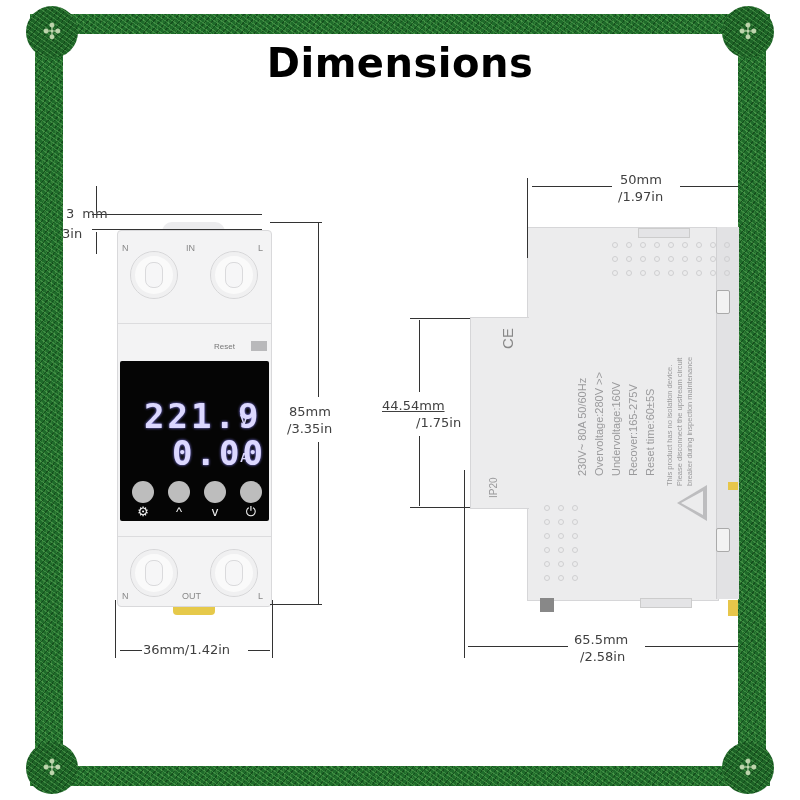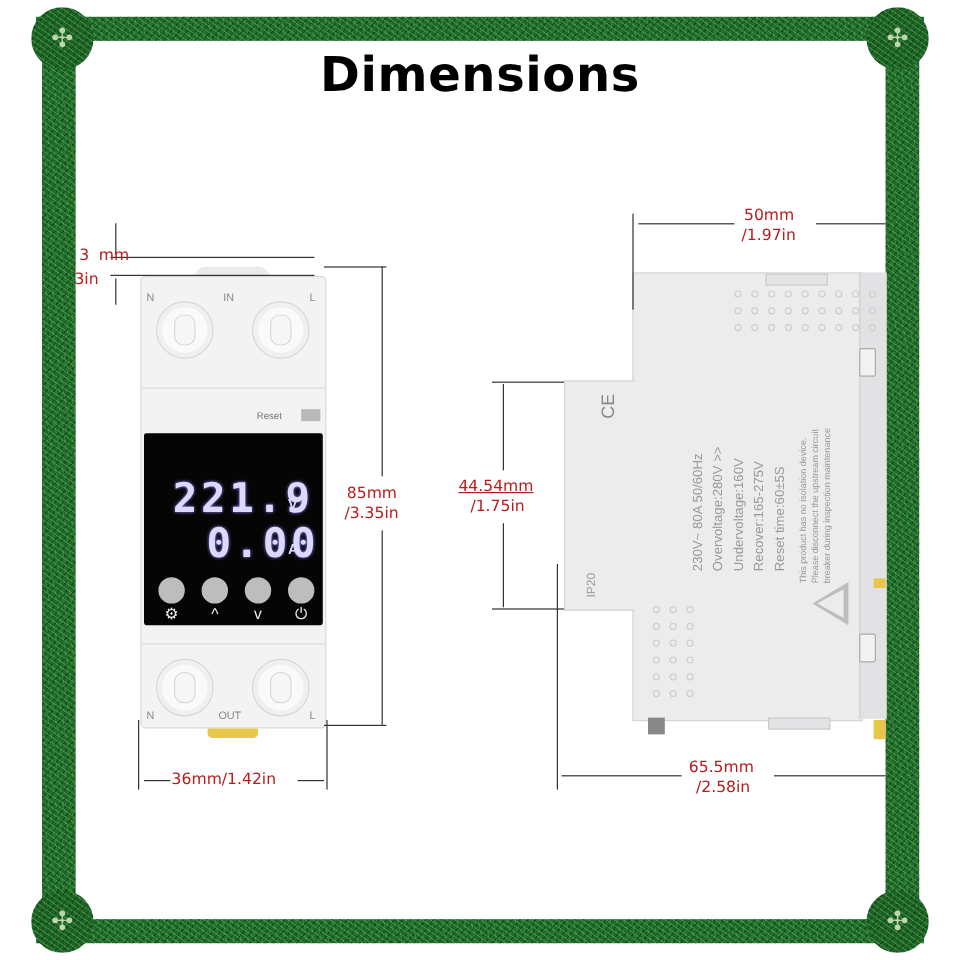--- a/index.html
+++ b/index.html
@@ -18,21 +18,21 @@
     background-image:
       repeating-linear-gradient(35deg, rgba(120,200,110,0.35) 0 1px, transparent 1px 4px),
       repeating-linear-gradient(-50deg, rgba(10,50,15,0.5) 0 1px, transparent 1px 5px);
     display:flex; align-items:center; justify-content:center; }
   .corner .flower { color:#d9e8c4; font-size:22px; line-height:1; opacity:0.85; }
   .c-tl { left:26px; top:6px; } .c-tr { left:722px; top:6px; }
   .c-bl { left:26px; top:742px; } .c-br { left:722px; top:742px; }
 
   .title { position:absolute; left:0; top:40px; width:800px; text-align:center; font-family:"DejaVu Sans", sans-serif; font-weight:bold; font-size:40px; letter-spacing:0.5px; color:#000; }
 
-  .dim { position:absolute; font-family:"DejaVu Sans", sans-serif; font-size:13px; color:#b91c1c; line-height:16px; }
+  .dim { position:absolute; font-family:"DejaVu Sans", sans-serif; font-size:13px; color:#404040; line-height:16px; }
   .line { position:absolute; background:#333; }
 
   
   .front { position:absolute; left:117px; top:222px; width:153px; height:390px; }
   .f-body { position:absolute; left:0; top:8px; width:153px; height:375px; background:#f3f3f4; border:1px solid #d9d9db; border-radius:4px; }
   .f-toptab { position:absolute; left:45px; top:0; width:63px; height:14px; background:#ececee; border-radius:10px 10px 0 0; }
   .f-term-label { position:absolute; font-size:9px; color:#888; }
   .terminal { position:absolute; width:46px; height:46px; border-radius:50%; background:#fafafa; border:1px solid #d6d6d8; box-shadow: inset 0 0 0 4px #f0f0f1; }
   .terminal::after { content:""; position:absolute; left:14px; top:10px; width:16px; height:24px; border-radius:8px; border:1px solid #dadadc; background:#f6f6f7; }
   .f-band { position:absolute; left:0; width:153px; height:1px; background:#dcdcde; }
@@ -227,19 +227,19 @@
 <div class="line" style="left:532px;top:186px;width:80px;height:1px;"></div>
 <div class="line" style="left:680px;top:186px;width:58px;height:1px;"></div>
 <div class="dim" style="left:620px;top:172px;">50mm</div>
 <div class="dim" style="left:618px;top:189px;">/1.97in</div>
 
 <div class="line" style="left:410px;top:318px;width:60px;height:1px;"></div>
 <div class="line" style="left:410px;top:507px;width:60px;height:1px;"></div>
 <div class="line" style="left:419px;top:320px;width:1px;height:72px;"></div>
 <div class="line" style="left:419px;top:436px;width:1px;height:70px;"></div>
 <div class="dim" style="left:382px;top:398px;text-decoration:underline;">44.54mm</div>
-<div class="dim" style="left:392px;top:415px;">/1.75in</div>
+<div class="dim" style="left:416px;top:415px;">/1.75in</div>
 
 <div class="line" style="left:464px;top:470px;width:1px;height:188px;"></div>
 <div class="line" style="left:468px;top:646px;width:100px;height:1px;"></div>
 <div class="line" style="left:645px;top:646px;width:93px;height:1px;"></div>
 <div class="dim" style="left:574px;top:632px;">65.5mm</div>
 <div class="dim" style="left:580px;top:649px;">/2.58in</div>
 
 </body></html>

